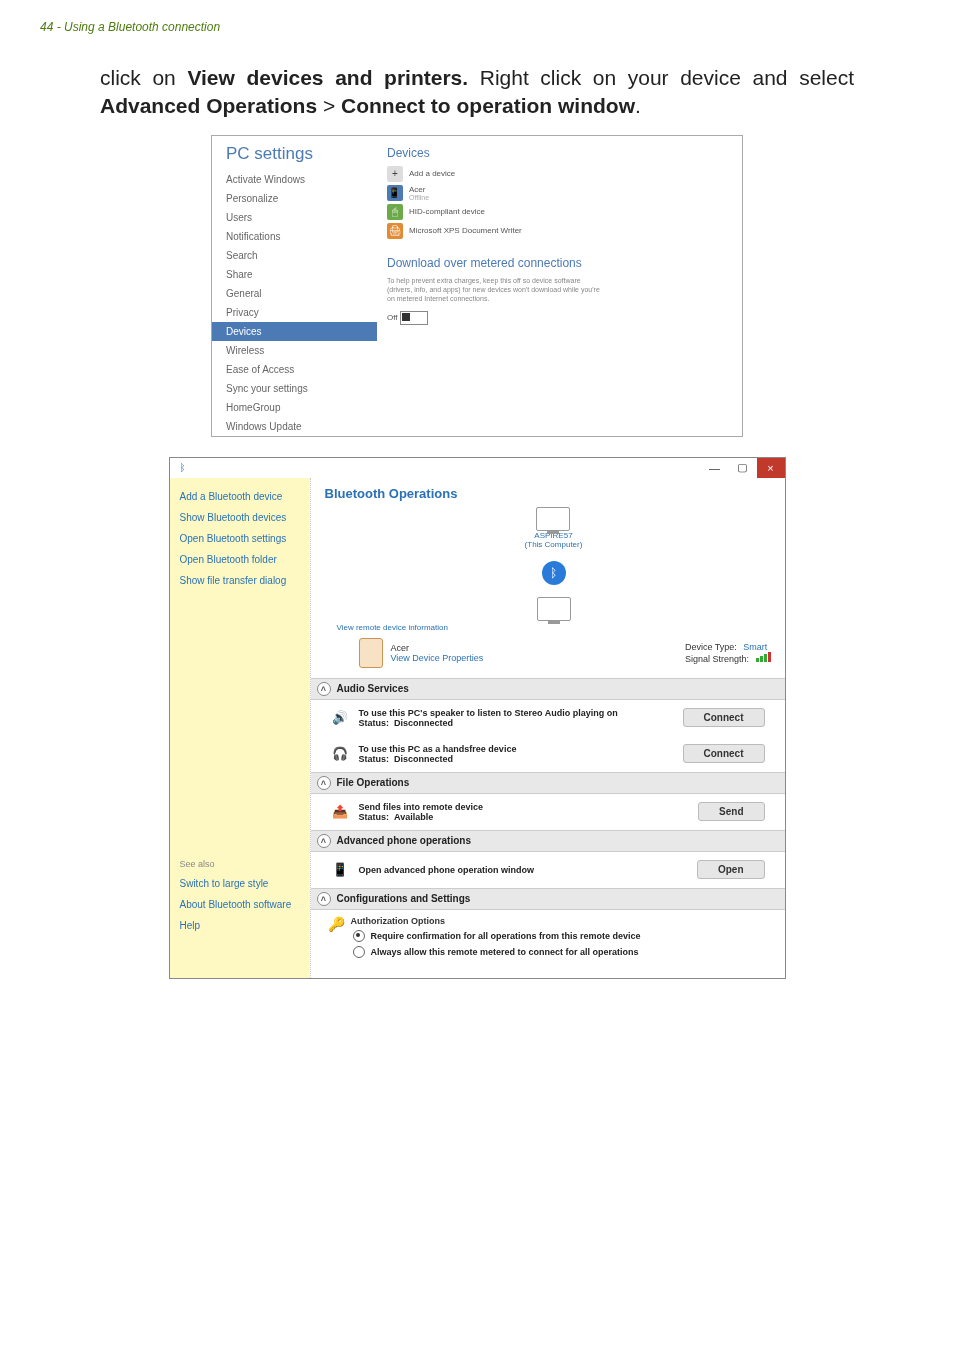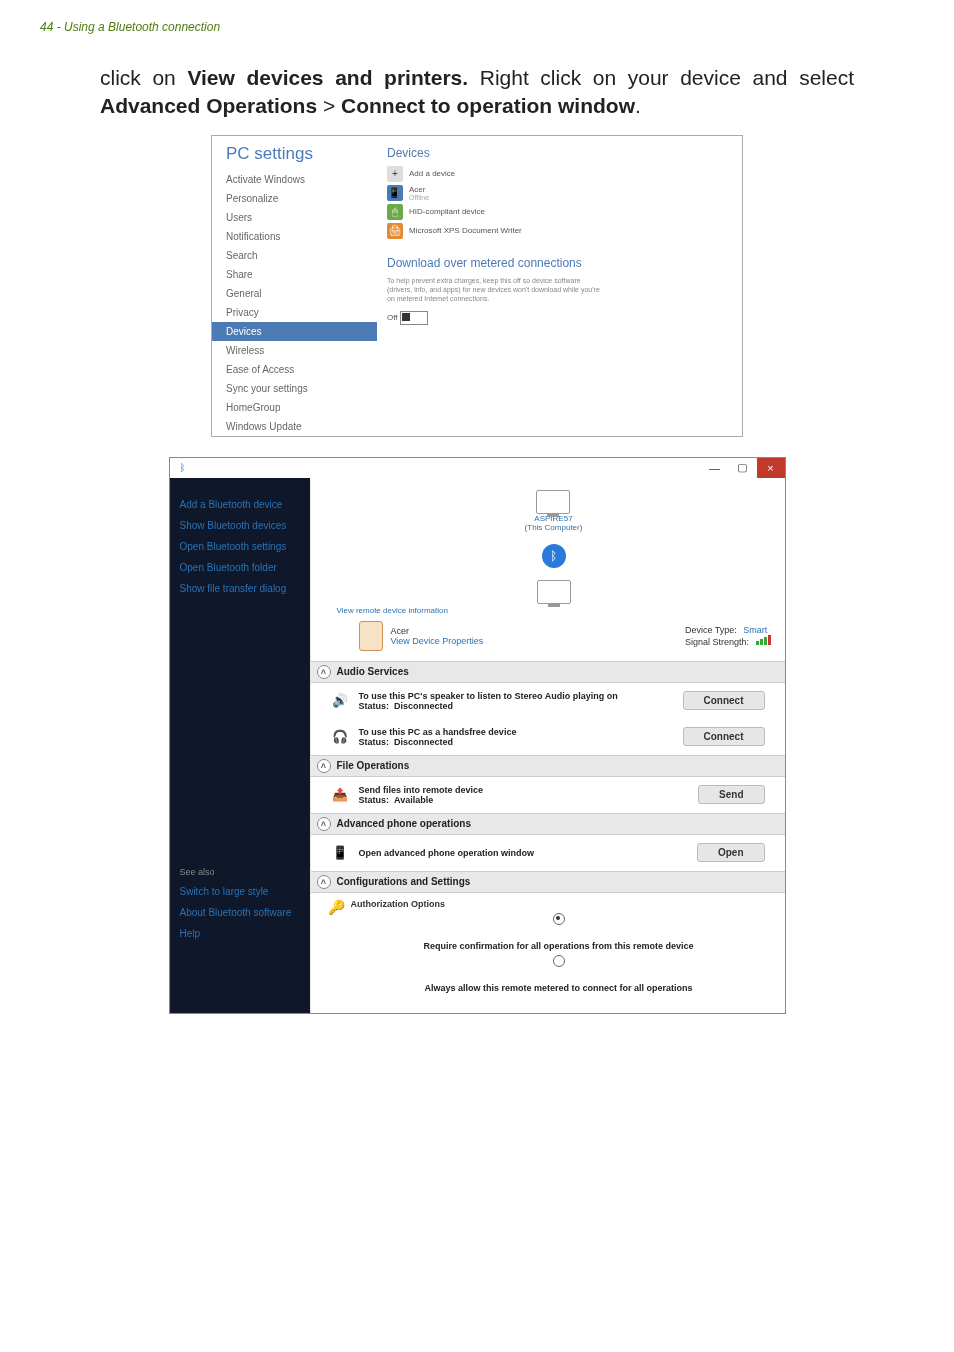--- a/index.html
+++ b/index.html
@@ -123,22 +123,22 @@
   }
   .s2-btn {
     width: 28px; height:20px; display:flex; align-items:center; justify-content:center;
     font-size: 11px;
     color:#333;
   }
   .s2-btn.close { background:#c0392b; color:#fff; }
   .s2-body { display:flex; }
   .s2-left {
     width: 140px;
-    background: #0f172a;
-    padding: 16px 0;
+    background: #fef9c3;
+    padding: 8px 0;
     font-size: 10px;
   }
   .s2-left-item {
     color:#2a72b5;
     padding: 5px 10px;
     display:block;
   }
   .s2-seealso {
     color:#888;
     padding: 8px 10px 4px 10px;
@@ -227,22 +227,22 @@
   .auth-block {
     padding: 6px 6px 6px 26px;
     font-size:9px;
   }
   .auth-block .ico {
     width:18px; height:18px; color:#d7a54a; font-size:14px;
     position:absolute; margin-left:-22px;
   }
   .auth-title { font-weight:bold; }
   .radio-row {
-    display:flex; align-items:center; gap:16px; margin:4px 0 0 2px;
-    font-size: 9px; color:#222; font-weight:bold;flex-direction:column;
+    display:flex; align-items:center; gap:6px; margin:4px 0 0 2px;
+    font-size: 9px; color:#222; font-weight:bold;
   }
   .radio {
     width:10px; height:10px; border:1px solid #666; border-radius:50%; display:inline-block; position:relative;
   }
   .radio.sel::after {
     content:""; position:absolute; left:2px; top:2px; width:4px; height:4px; border-radius:50%; background:#333;
   }
 </style>
 </head>
 <body>
@@ -320,20 +320,21 @@
         <a class="s2-left-item">Open Bluetooth settings</a>
         <a class="s2-left-item">Open Bluetooth folder</a>
         <a class="s2-left-item">Show file transfer dialog</a>
         <div style="height:260px"></div>
         <div class="s2-seealso">See also</div>
         <a class="s2-left-item">Switch to large style</a>
         <a class="s2-left-item">About Bluetooth software</a>
         <a class="s2-left-item">Help</a>
       </div>
       <div class="s2-right">
+        <div class="s2-htitle">Bluetooth Operations</div>
 
         <div class="s2-diagram">
           <div class="s2-node">
             <div class="mon"></div>
             <span>ASPIRE57</span>
             <span>(This Computer)</span>
           </div>
           <div class="line"></div>
           <div class="btico">ᛒ</div>
           <div class="line"></div>

